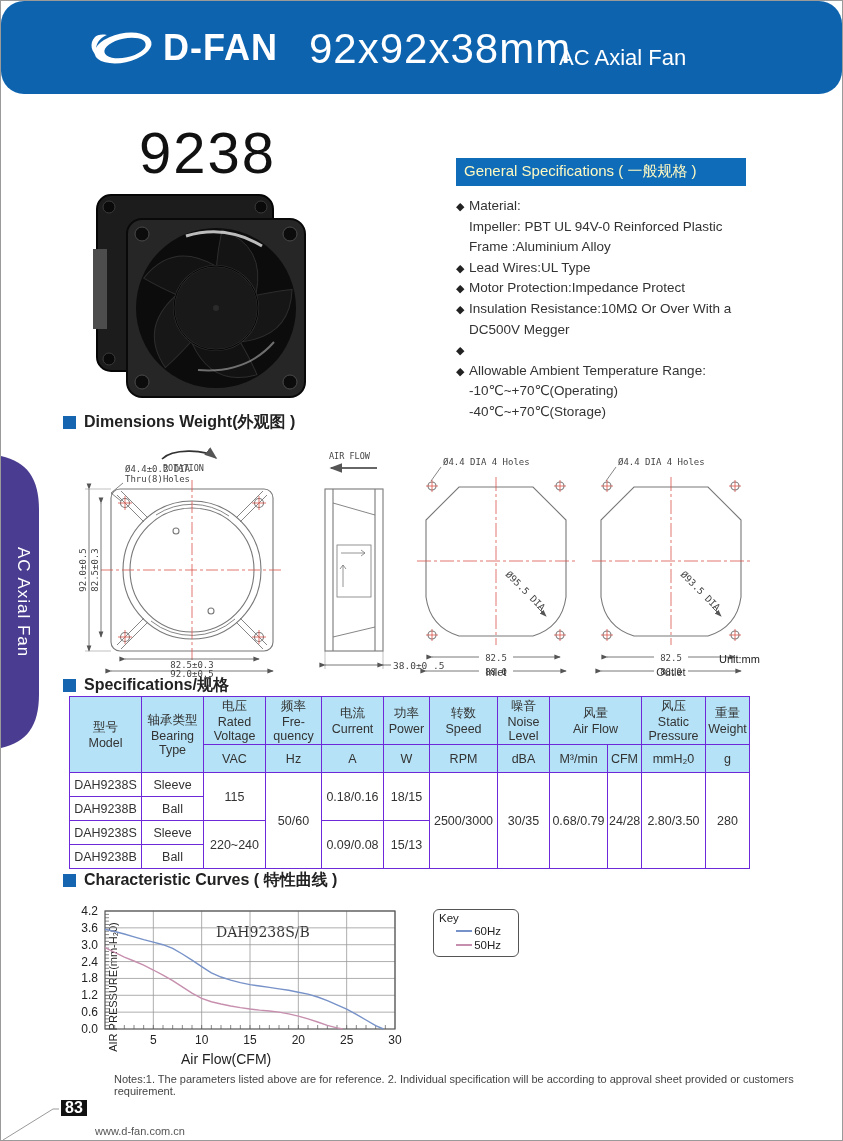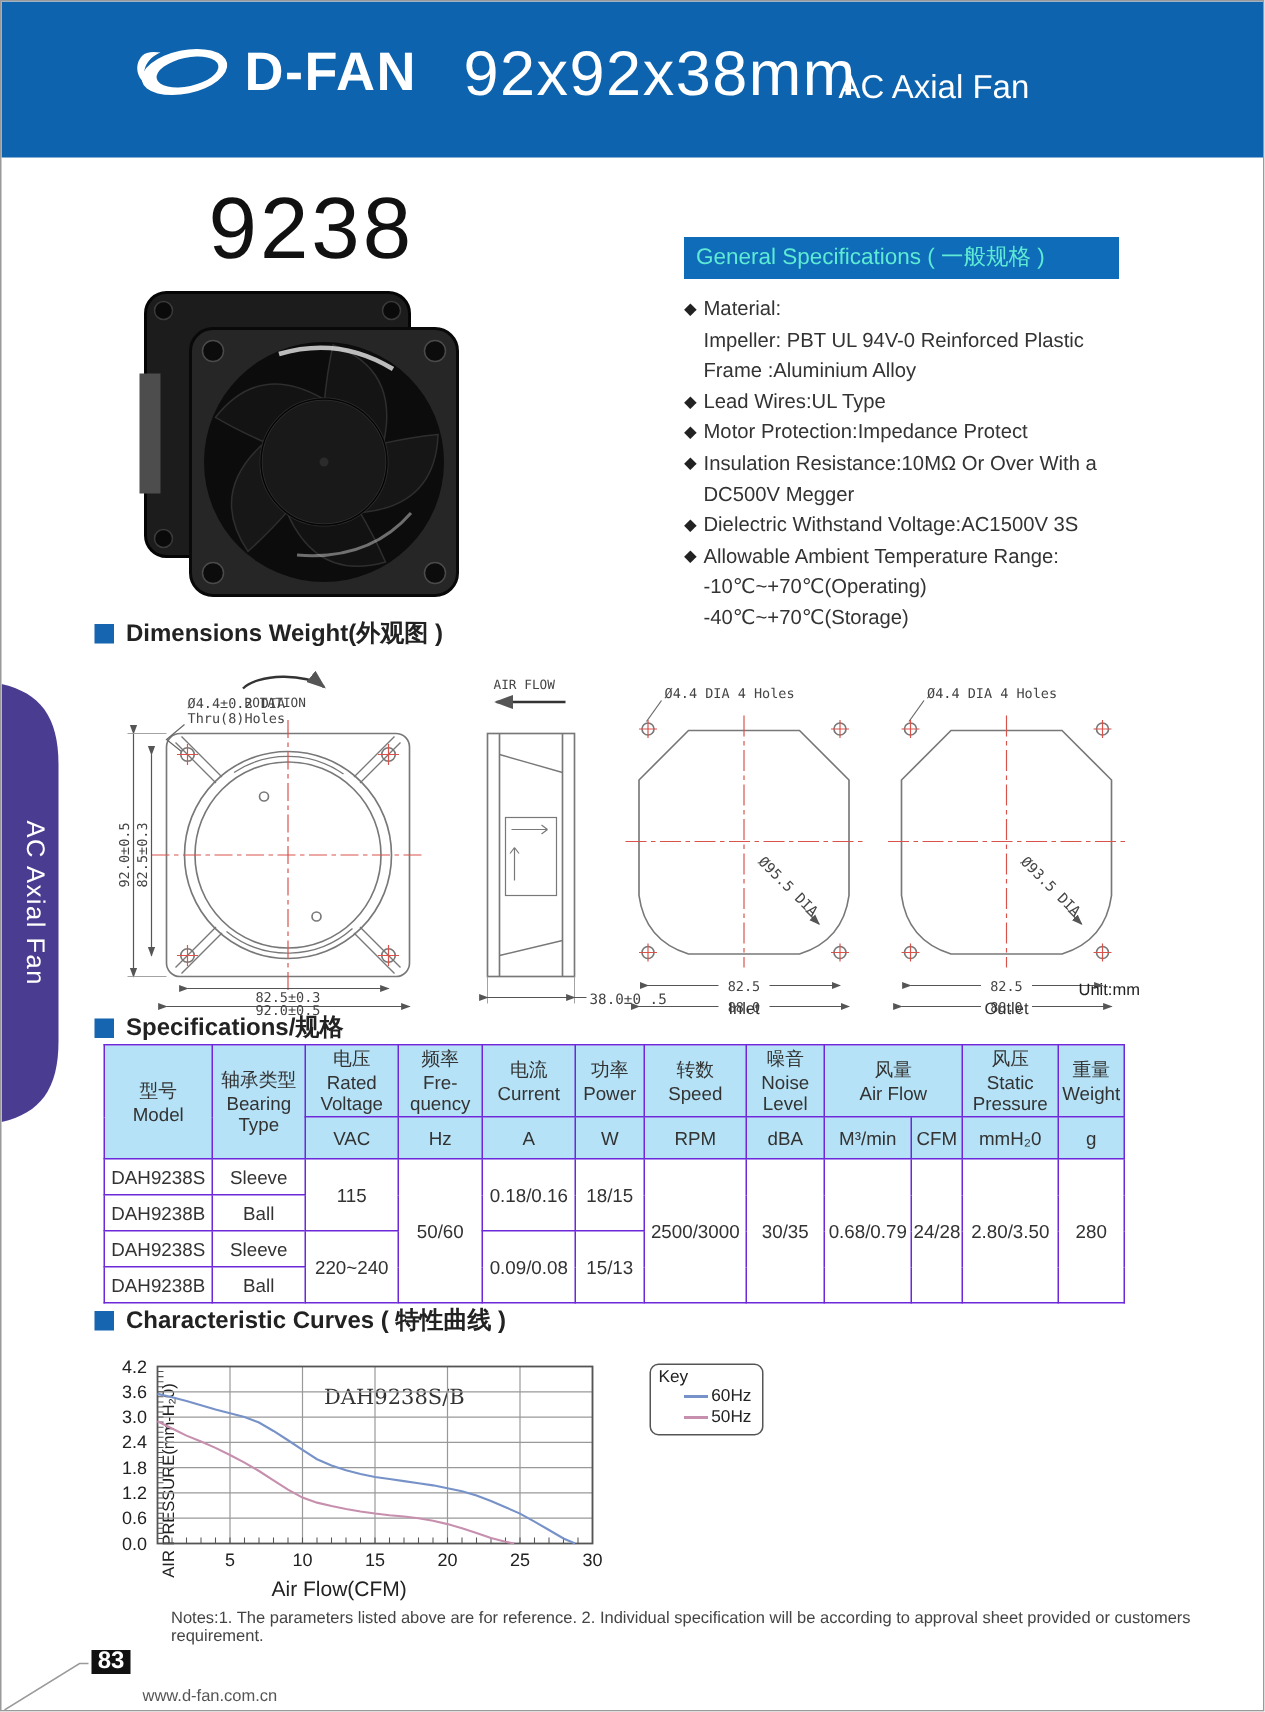--- a/index.html
+++ b/index.html
@@ -1,34 +1,34 @@
 <!DOCTYPE html>
 <html><head>
 <meta charset="utf-8">
 <style>
   html,body{margin:0;padding:0;background:#e9e9e9;}
   .page{position:relative;width:843px;height:1141px;background:#fff;margin:0 auto;
         font-family:"Liberation Sans","DejaVu Sans",sans-serif;color:#222;overflow:hidden;
         border:1px solid #9a9a9a;box-sizing:border-box;}
   
-  .hdr{position:absolute;left:0;top:0;width:100%;height:104px;background:#0d63ae;}
+  .hdr{position:absolute;left:0;top:0;width:100%;height:93px;background:#0d63ae;border-radius:23px;}
   .hdr .brand{position:absolute;left:88px;top:26px;display:flex;align-items:center;}
   .brand-name{color:#fff;font-size:36px;font-weight:bold;letter-spacing:1px;margin-left:8px;}
   .hdr .big-size{position:absolute;left:308px;top:24px;color:#fff;font-size:42px;font-weight:400;letter-spacing:1px;}
   .hdr .sub{position:absolute;left:558px;top:44px;color:#fff;font-size:22px;}
   
   .side-tab{position:absolute;left:0;top:455px;width:42px;height:292px;}
   .side-tab-label{position:absolute;left:7px;top:0;height:292px;width:30px;display:flex;align-items:center;justify-content:center;
         writing-mode:vertical-rl;color:#fff;font-size:17px;letter-spacing:1px;}
   
   .model-big{position:absolute;left:138px;top:118px;font-size:58px;color:#111;letter-spacing:2px;}
   .fan-photo{position:absolute;left:78px;top:188px;}
   
   .gs{position:absolute;left:455px;top:157px;width:290px;}
-  .gs-bar{background:#0e6cb8;color:#5eead4;font-size:15px;padding:4px 8px 5px 8px;}
+  .gs-bar{background:#0e6cb8;color:#fef9c3;font-size:15px;padding:4px 8px 5px 8px;}
   .gs-list{margin-top:10px;font-size:13.5px;color:#333;}
   .gs-line{display:flex;line-height:19.6px;}
   .gs-bullet{width:13px;flex:0 0 13px;color:#222;font-size:11px;padding-top:1px;}
   .gs-line.cont .gs-bullet{visibility:hidden;}
   
   .sect{position:absolute;display:flex;align-items:center;font-size:16px;font-weight:600;color:#222;}
   .sq{width:13px;height:13px;background:#1565b0;margin-right:8px;flex:0 0 13px;}
   
   .drawings{position:absolute;left:58px;top:444px;}
   .dwg-text{font-family:"DejaVu Sans Mono",monospace;fill:#444;}
@@ -38,21 +38,21 @@
   table.spec th,table.spec td{border:1px solid #6d28d9;text-align:center;vertical-align:middle;padding:1px 1px;}
   table.spec thead th{background:#b5e2f6;font-weight:400;}
   table.spec .h1{height:48px;}
   table.spec .hu th{height:25px;}
   table.spec tbody td{height:21px;background:#fff;}
   
   .curves{position:absolute;left:60px;top:892px;width:360px;height:180px;}
   .curve-title{position:absolute;left:155px;top:-1px;font-family:"DejaVu Serif","Liberation Serif",serif;font-size:14px;color:#333;margin-top:32px;}
   .ylab{position:absolute;left:-13px;top:88px;transform:rotate(-90deg);transform-origin:center;font-size:11px;color:#222;white-space:nowrap;}
   .xlab{position:absolute;left:120px;top:158px;font-size:14px;color:#222;}
-  .legend{position:absolute;left:372px;top:16px;width:62px;border:1px solid #555;border-radius:6px;padding:2px 7px 4px 5px;font-size:11.5px;color:#222;}
+  .legend{position:absolute;left:372px;top:16px;width:62px;border:1px solid #555;border-radius:6px;padding:2px 17px 4px 5px;font-size:11.5px;color:#222;}
   .leg-entry{display:flex;align-items:center;justify-content:flex-end;line-height:14px;}
   .leg-swatch{width:16px;height:2px;margin-right:2px;flex:0 0 16px;}
   
   .notes{position:absolute;left:113px;top:1072px;font-size:11px;color:#444;}
   .pagebox{position:absolute;left:60px;top:1099px;width:26px;height:16px;background:#111;color:#fff;
            font-size:16px;font-weight:bold;display:flex;align-items:center;justify-content:center;}
   .site{position:absolute;left:94px;top:1124px;font-size:11px;color:#555;}
   .corner-deco{position:absolute;left:0;top:1095px;}
 </style>
 </head>
@@ -141,21 +141,20 @@
         <div class="gs-line">
           <span class="gs-bullet">◆</span>
           <span>Insulation Resistance:10MΩ Or Over With a</span>
         </div>
         <div class="gs-line cont">
           <span class="gs-bullet">◆</span>
           <span>DC500V Megger</span>
         </div>
         <div class="gs-line">
           <span class="gs-bullet">◆</span>
-          <span>Dielectric Withstand Voltage:AC1500V 3S</span>
         </div>
         <div class="gs-line">
           <span class="gs-bullet">◆</span>
           <span>Allowable Ambient Temperature Range:</span>
         </div>
         <div class="gs-line cont">
           <span class="gs-bullet">◆</span>
           <span>-10℃~+70℃(Operating)</span>
         </div>
         <div class="gs-line cont">

